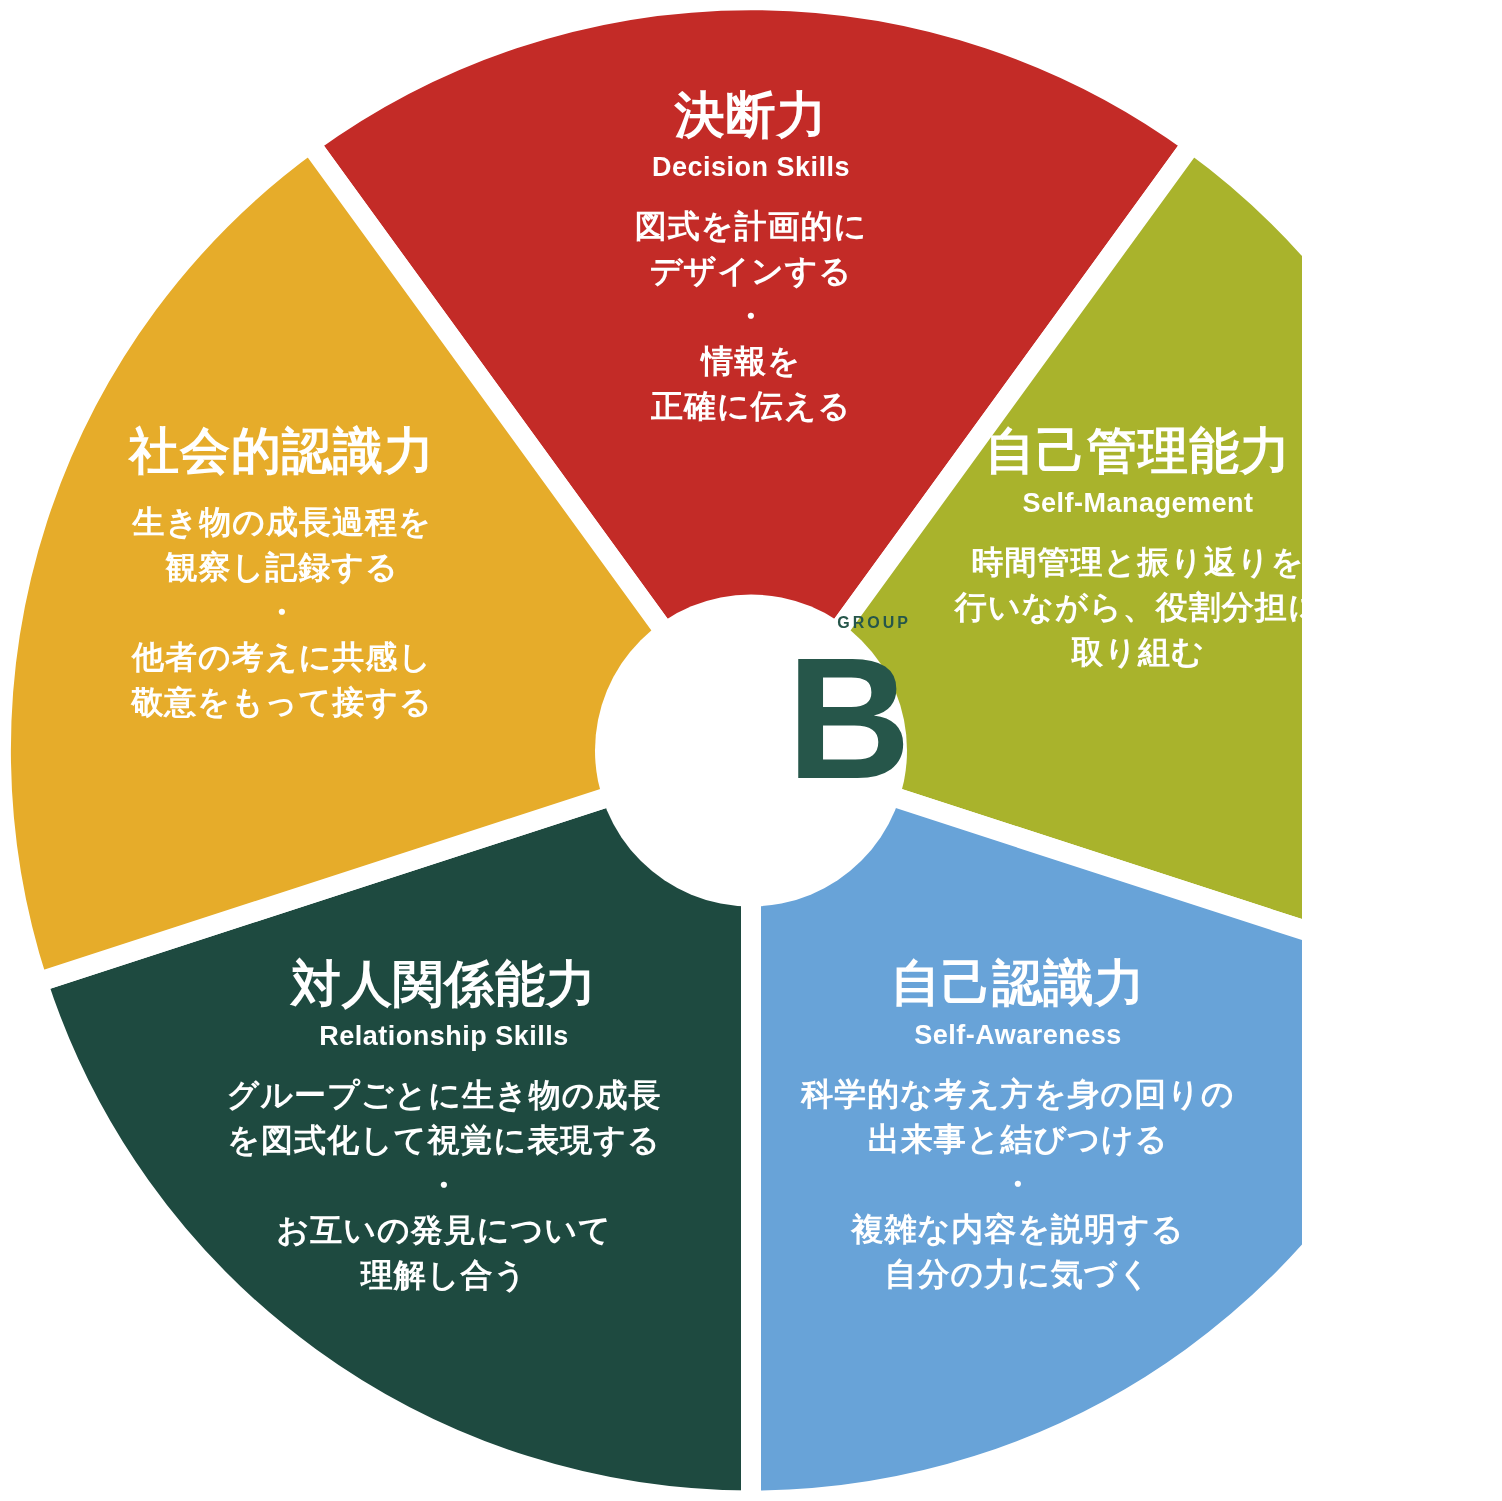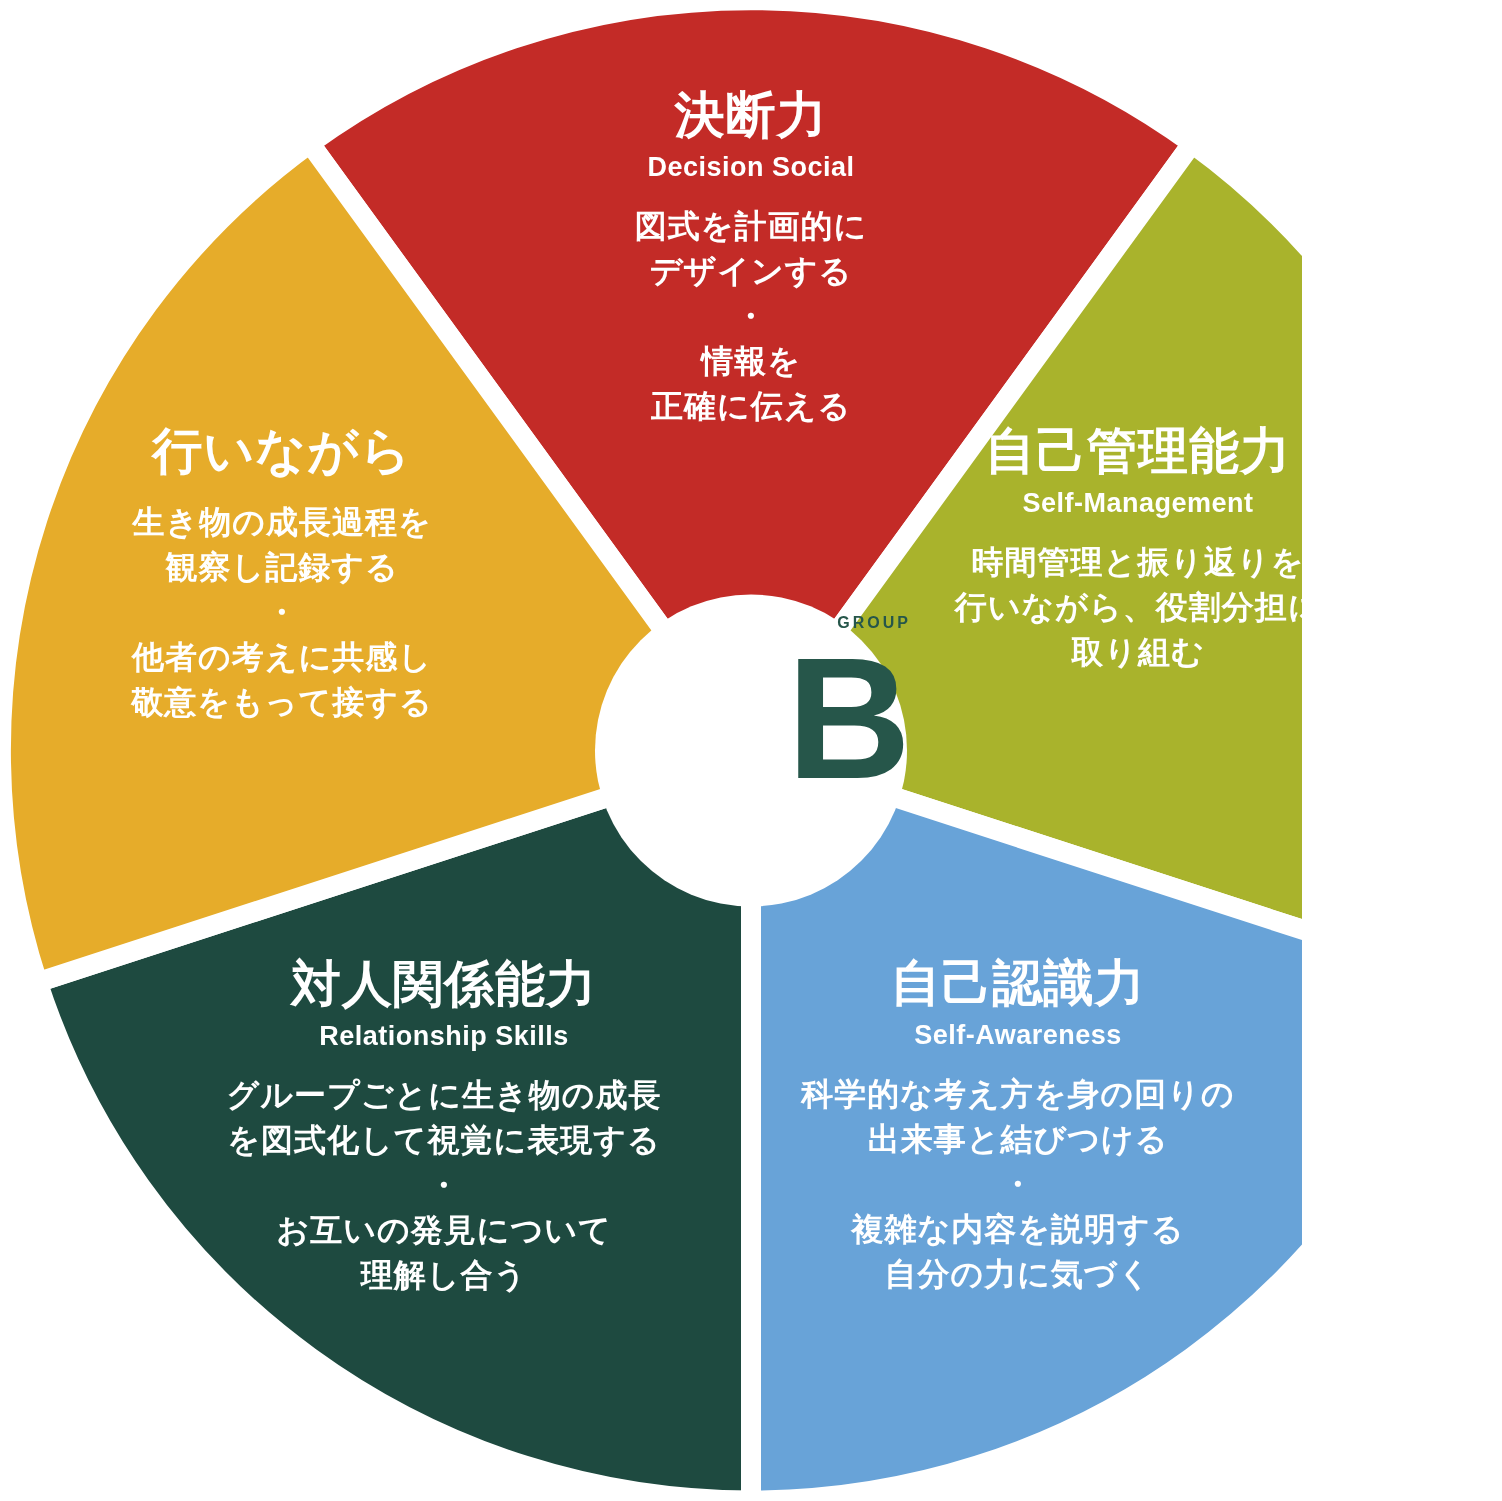--- a/index.html
+++ b/index.html
@@ -88,21 +88,21 @@
 
     <path class="slice" d="M 751 750.5 L 751 1500.5 A 750 750 0 0 1 37.7 982.3 Z" fill="#1e4a40"></path>
 
     <path class="slice" d="M 751 750.5 L 37.7 982.3 A 750 750 0 0 1 310 143.5 Z" fill="#e6ac2a"></path>
 
     <circle cx="751" cy="750.5" r="156" fill="#ffffff"></circle>
   </svg>
 
   <div class="seg" style="left:751px; top:86px; width:460px">
     <div class="seg-title">決断力</div>
-    <div class="seg-sub">Decision Social</div>
+    <div class="seg-sub">Decision Skills</div>
     <div class="seg-body">図式を計画的に
 デザインする
 ・
 情報を
 正確に伝える</div>
   </div>
 
   <div class="seg" style="left:1138px; top:422px; width:480px">
     <div class="seg-title">自己管理能力</div>
     <div class="seg-sub">Self-Management</div>
@@ -125,21 +125,21 @@
     <div class="seg-title">対人関係能力</div>
     <div class="seg-sub">Relationship Skills</div>
     <div class="seg-body">グループごとに生き物の成長
 を図式化して視覚に表現する
 ・
 お互いの発見について
 理解し合う</div>
   </div>
 
   <div class="seg" style="left:282px; top:422px; width:440px">
-    <div class="seg-title">行いながら</div>
+    <div class="seg-title">社会的認識力</div>
     <div class="seg-body">生き物の成長過程を
 観察し記録する
 ・
 他者の考えに共感し
 敬意をもって接する</div>
   </div>
 
   <div class="center-label" style="color: rgb(38, 86, 74);">
     <div class="center-eyebrow">GROUP</div>
     <div class="center-letter">B</div>

